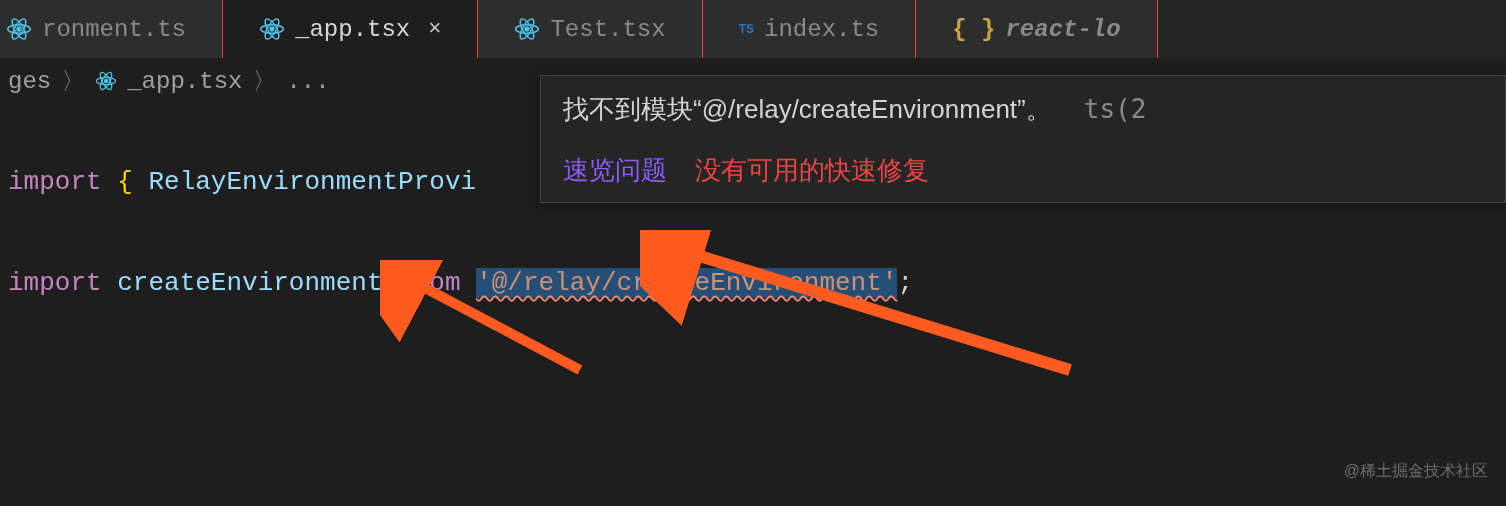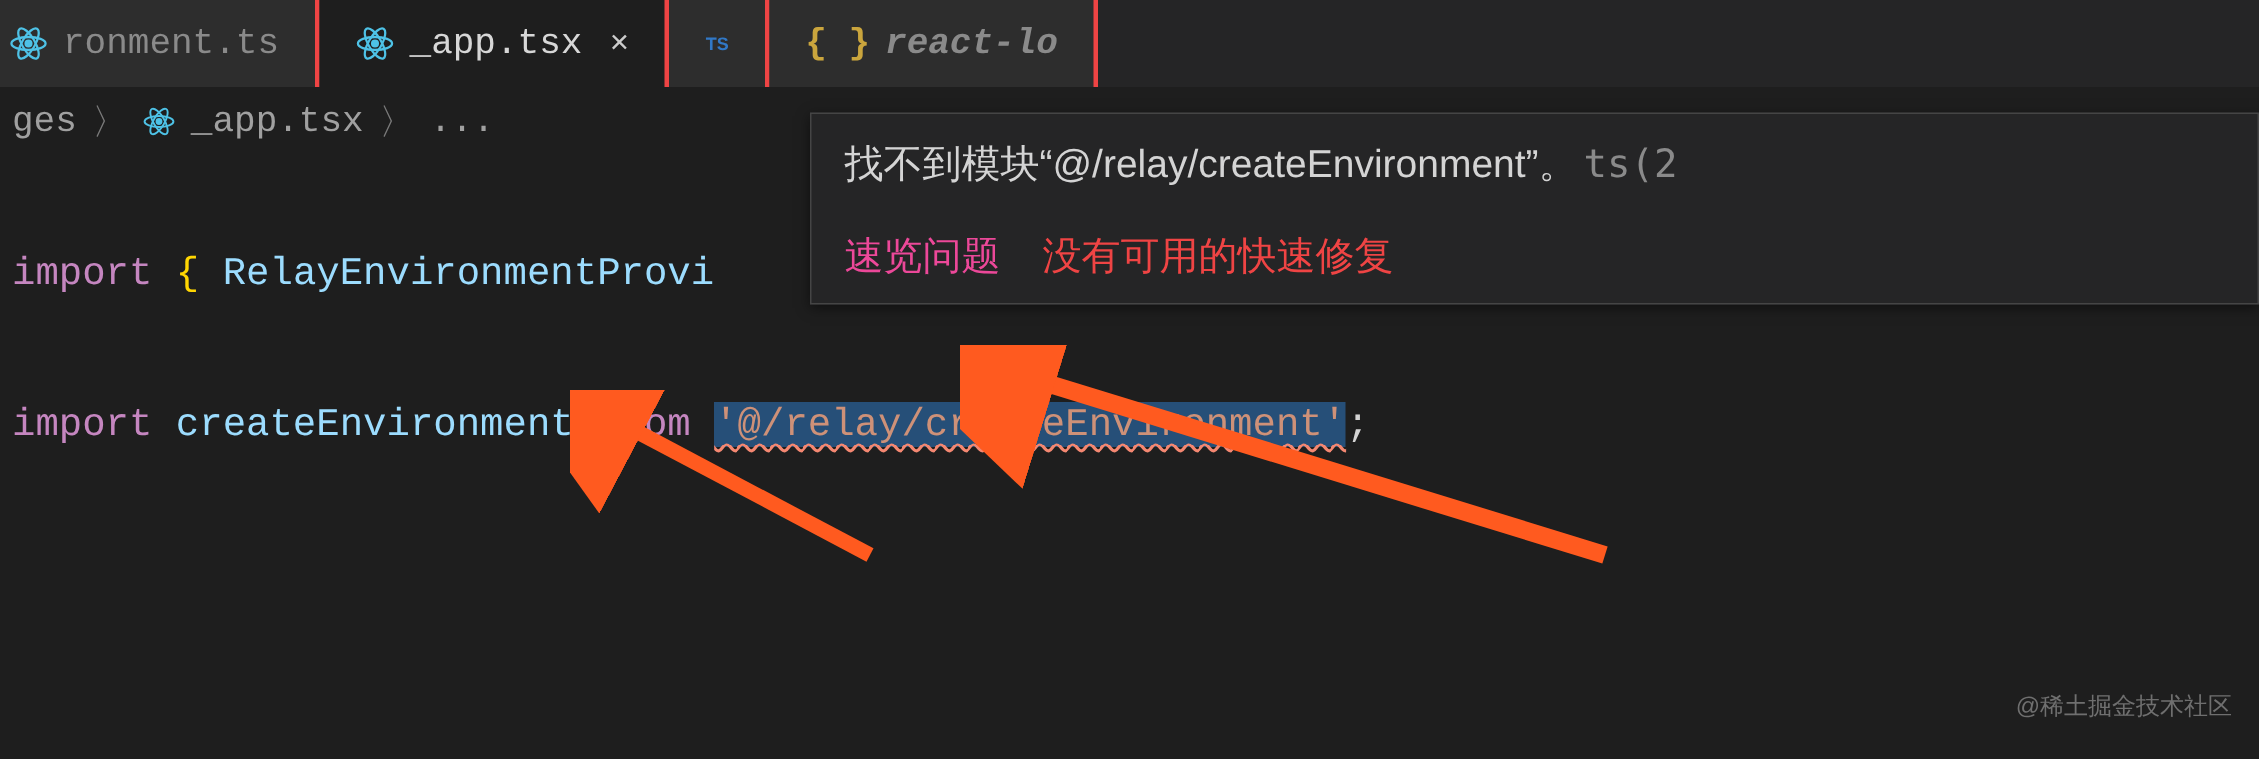--- a/index.html
+++ b/index.html
@@ -18,24 +18,24 @@
   .tabs {
     display: flex;
     background: #252526;
     height: 58px;
     align-items: stretch;
   }
   .tab {
     display: flex;
     align-items: center;
     gap: 10px;
-    padding: 0 24px;
+    padding: 0 36px;
     color: #8a8a8a;
     background: #2d2d2d;
-    border-right: 3px solid #ef4444;
+    border-right: 1px solid #ef4444;
     cursor: pointer;
     white-space: nowrap;
   }
   .tab.active {
     background: #1e1e1e;
     color: #d7d7d7;
   }
   .tab .label { font-size: 24px; }
   .tab.italic .label { font-style: italic; font-weight: bold; }
   .tab .close { color: #cccccc; margin-left: 8px; font-size: 22px; }
@@ -95,27 +95,27 @@
     box-shadow: 0 2px 8px rgba(0,0,0,.5);
     font-size: 26px;
     font-family: -apple-system, 'Segoe UI', sans-serif;
     z-index: 10;
   }
   .hover .msg {
     padding: 16px 22px 14px 22px;
     color: #d4d4d4;
     white-space: nowrap;
   }
-  .hover .msg .code { color: #8a8a8a; font-family: Menlo, monospace; margin-left: 4px; }
+  .hover .msg .code { color: #8a8a8a; font-family: Menlo, monospace; margin-left: 32px; }
   .hover .actions {
     padding: 12px 22px 14px 22px;
     display: flex;
     gap: 28px;
   }
-  .hover .link { color: #ec4899; cursor: pointer; }
+  .hover .link { color: #8b5cf6; cursor: pointer; }
   .hover .nofix { color: #ef4444; }
 
   
   .arrow {
     position: absolute;
     z-index: 20;
     pointer-events:none;
   }
 
   
@@ -149,21 +149,33 @@
           <ellipse cx="12" cy="12" rx="10.5" ry="4"></ellipse>
           <ellipse cx="12" cy="12" rx="10.5" ry="4" transform="rotate(60 12 12)"></ellipse>
           <ellipse cx="12" cy="12" rx="10.5" ry="4" transform="rotate(-60 12 12)"></ellipse>
           <circle cx="12" cy="12" r="1.8" fill="currentColor"></circle>
         </svg>
     </span>
     <span class="label">_app.tsx</span>
     <span class="close">×</span>
   </div>
   <div class="tab">
+    <span class="react-icon">
+      <svg width="26" height="26" viewBox="0 0 24 24" fill="none" stroke="currentColor" stroke-width="1.4">
+          <ellipse cx="12" cy="12" rx="10.5" ry="4"></ellipse>
+          <ellipse cx="12" cy="12" rx="10.5" ry="4" transform="rotate(60 12 12)"></ellipse>
+          <ellipse cx="12" cy="12" rx="10.5" ry="4" transform="rotate(-60 12 12)"></ellipse>
+          <circle cx="12" cy="12" r="1.8" fill="currentColor"></circle>
+        </svg>
+    </span>
+    <span class="label">Test.tsx</span>
+  </div>
+  <div class="tab">
     <span class="ts-icon">TS</span>
+    <span class="label">index.ts</span>
   </div>
   <div class="tab italic">
     <span class="json-icon">{ }</span>
     <span class="label">react-lo</span>
   </div>
 </div>
 
 <div class="breadcrumb">
   <span>ges</span>
   <span class="sep">〉</span>

